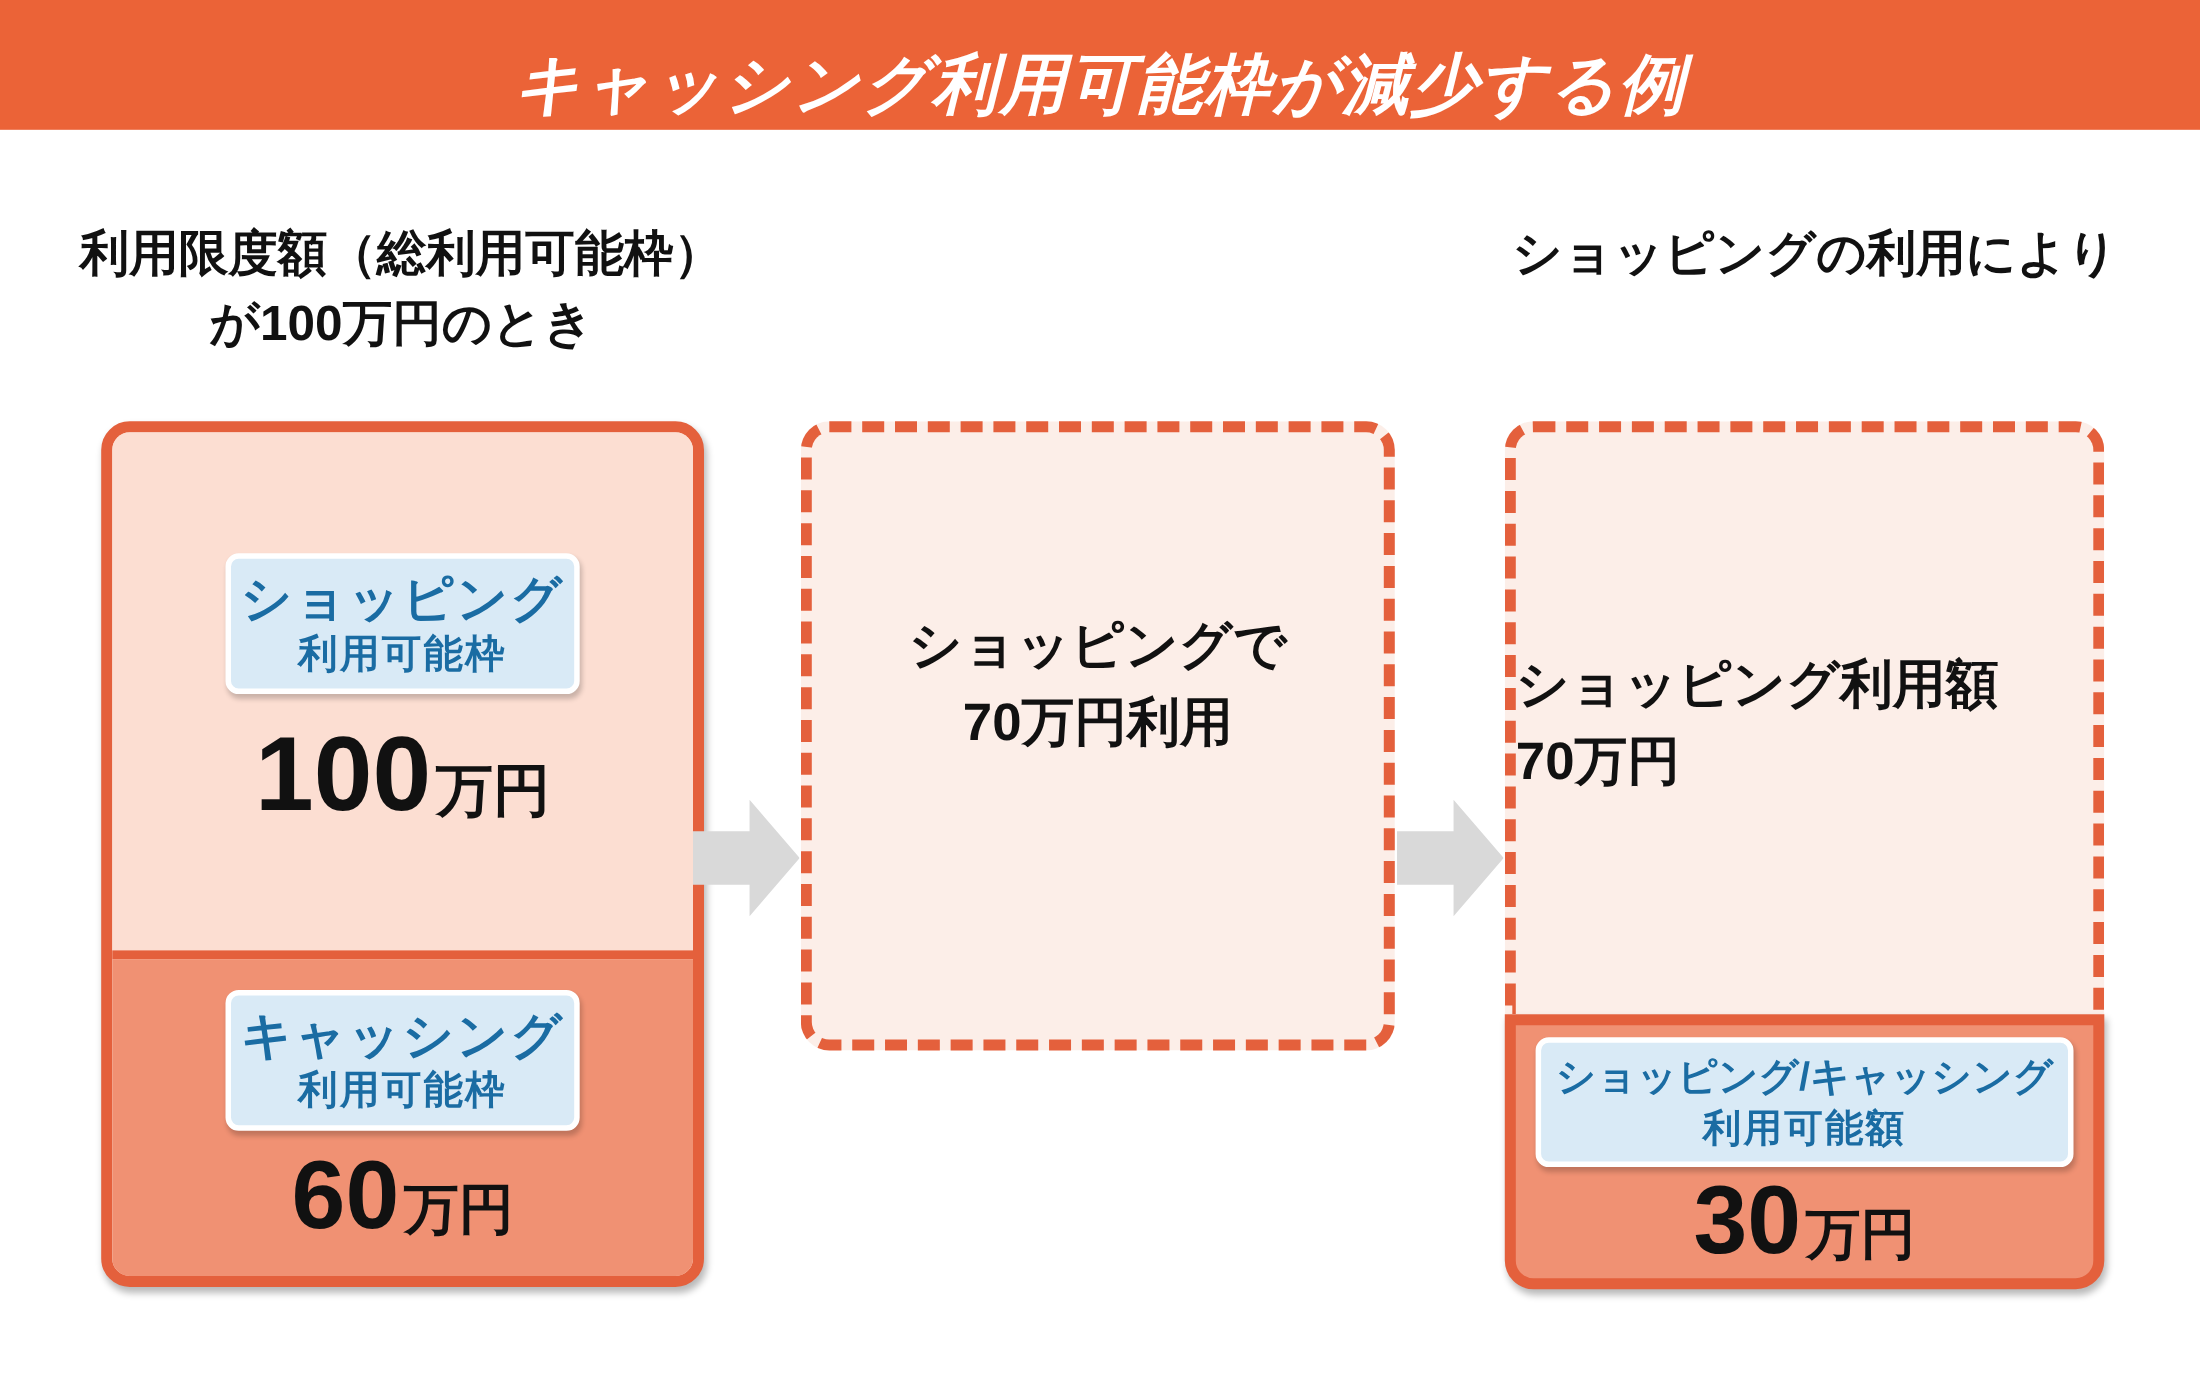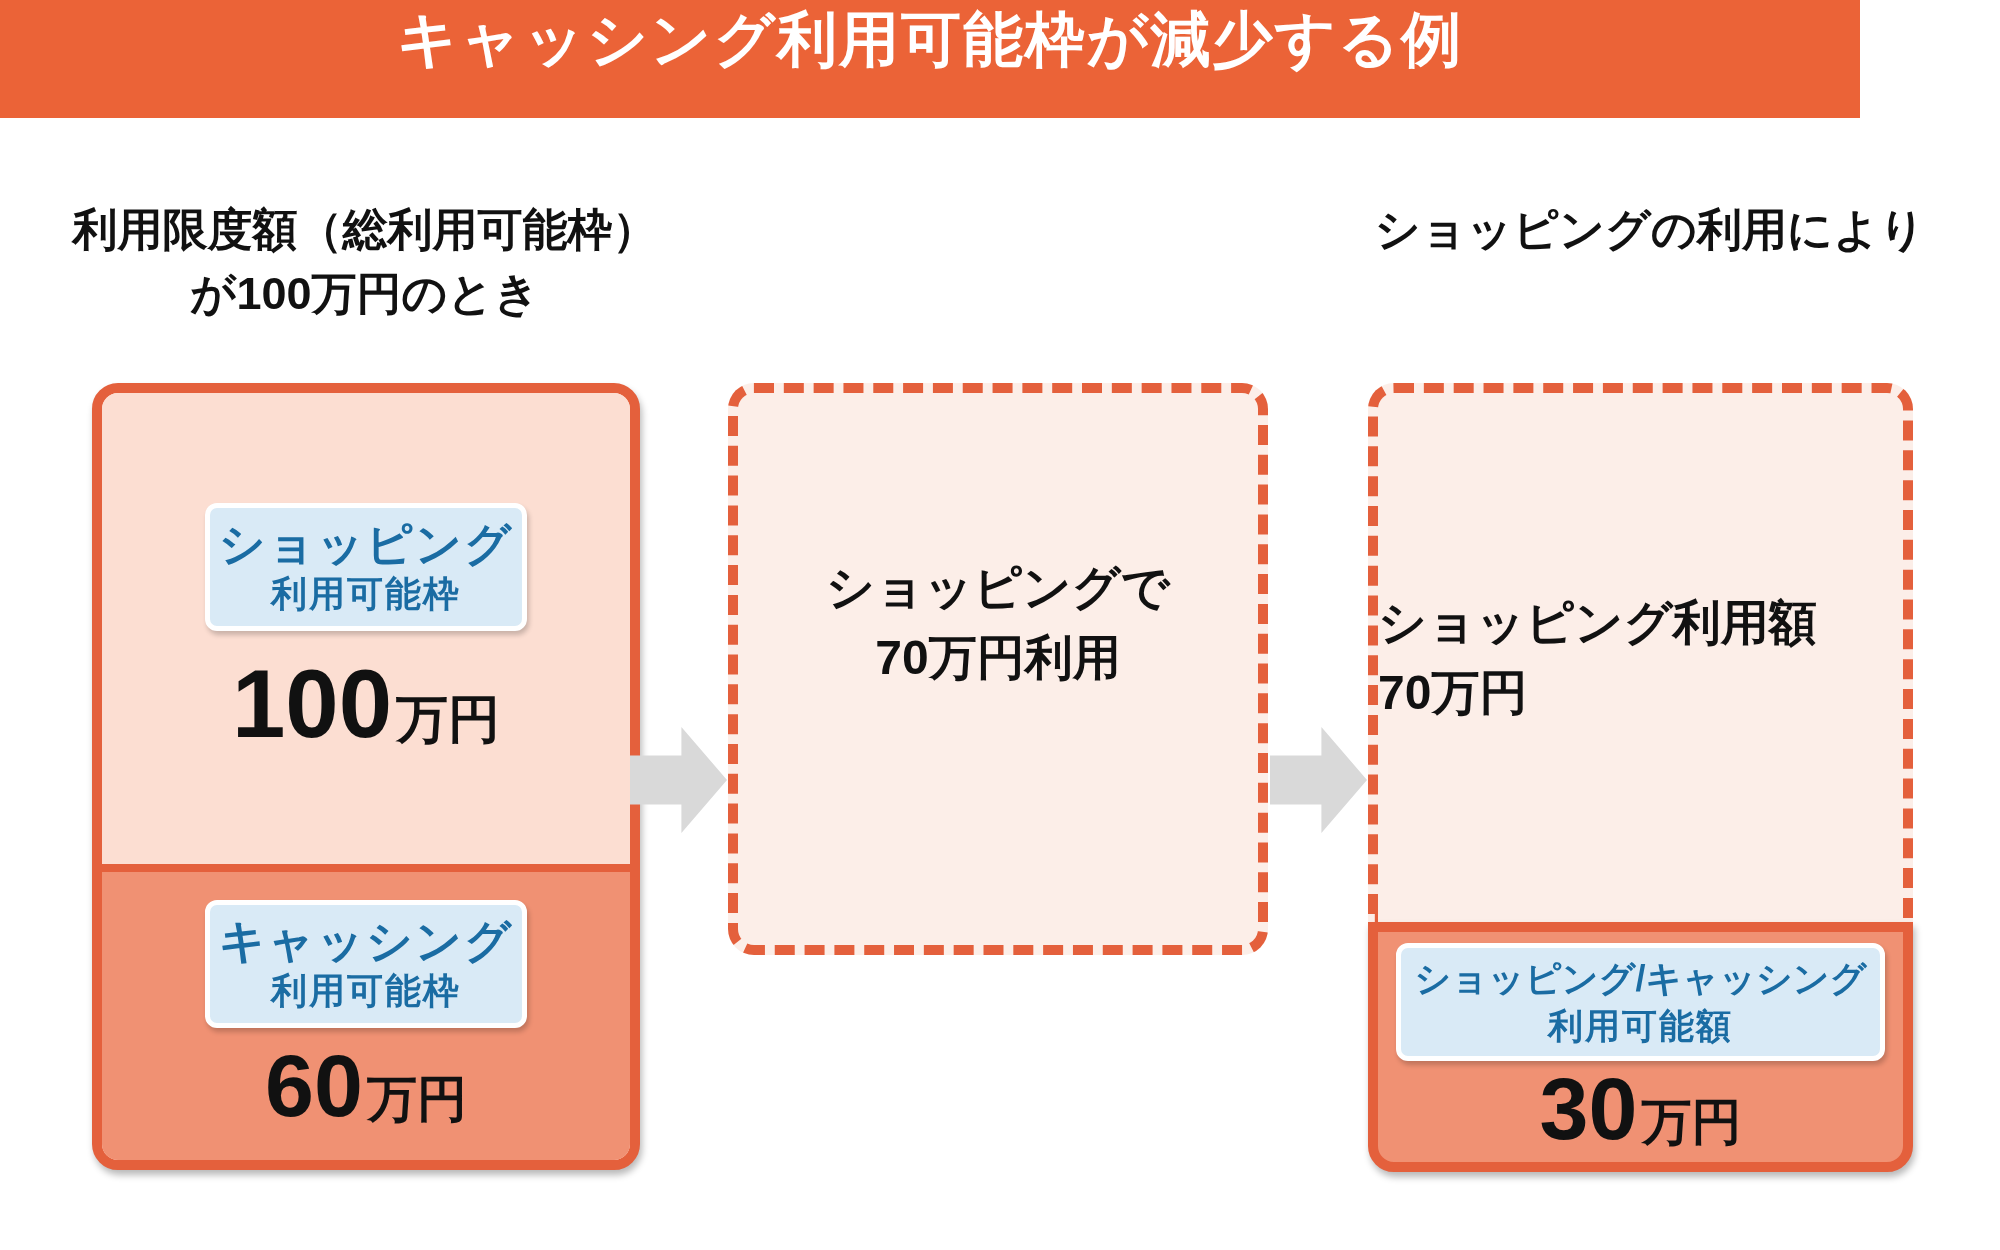--- a/index.html
+++ b/index.html
@@ -18,23 +18,23 @@
   html,body{width:2000px;height:1250px;}
   body{
     position:relative;
     background:#ffffff;
     font-family:"Liberation Sans","DejaVu Sans",sans-serif;
     color:var(--text-dark);
     overflow:hidden;
   }
   
   .title-bar{
-    position:absolute;left:0;top:0;width:1860px;height:118px;
+    position:absolute;left:0;top:0;width:2000px;height:118px;
     background:var(--header-bg);
-    display:flex;align-items:flex-start;justify-content:center;
+    display:flex;align-items:flex-end;justify-content:center;font-style:italic;
   }
   .title-bar h1{
     font-size:60px;font-weight:700;color:#ffffff;letter-spacing:2px;
   }
   
   .heading{
     position:absolute;top:198px;
     font-size:45px;font-weight:700;line-height:64px;
     text-align:center;color:var(--text-dark);
   }

